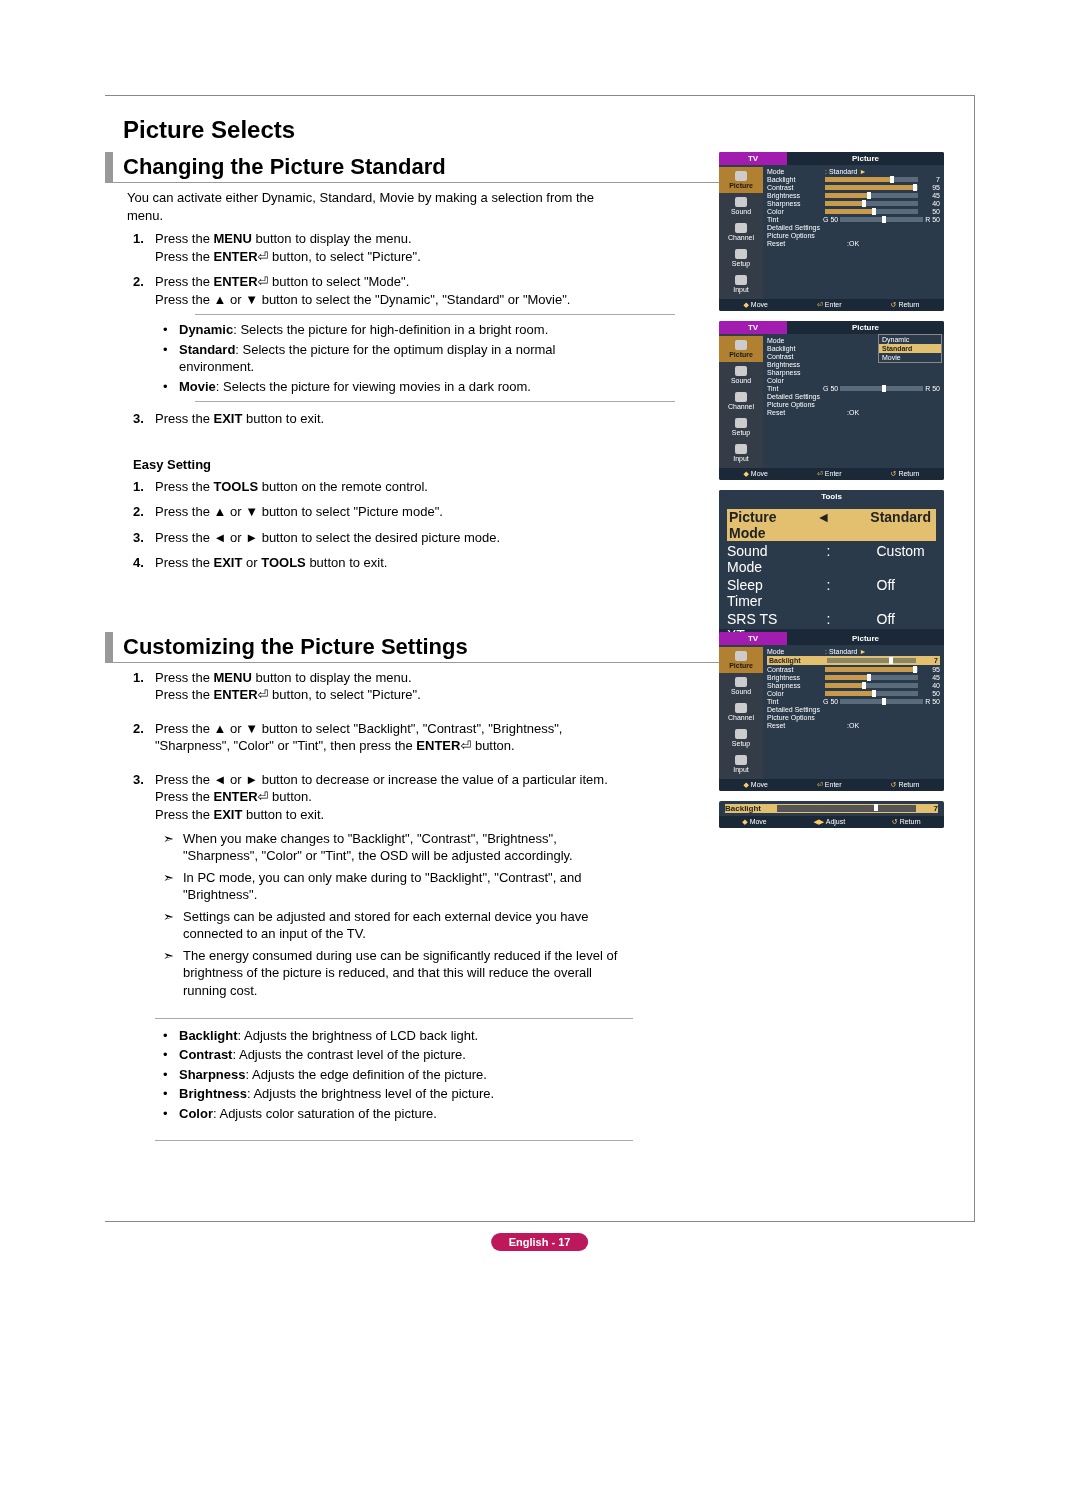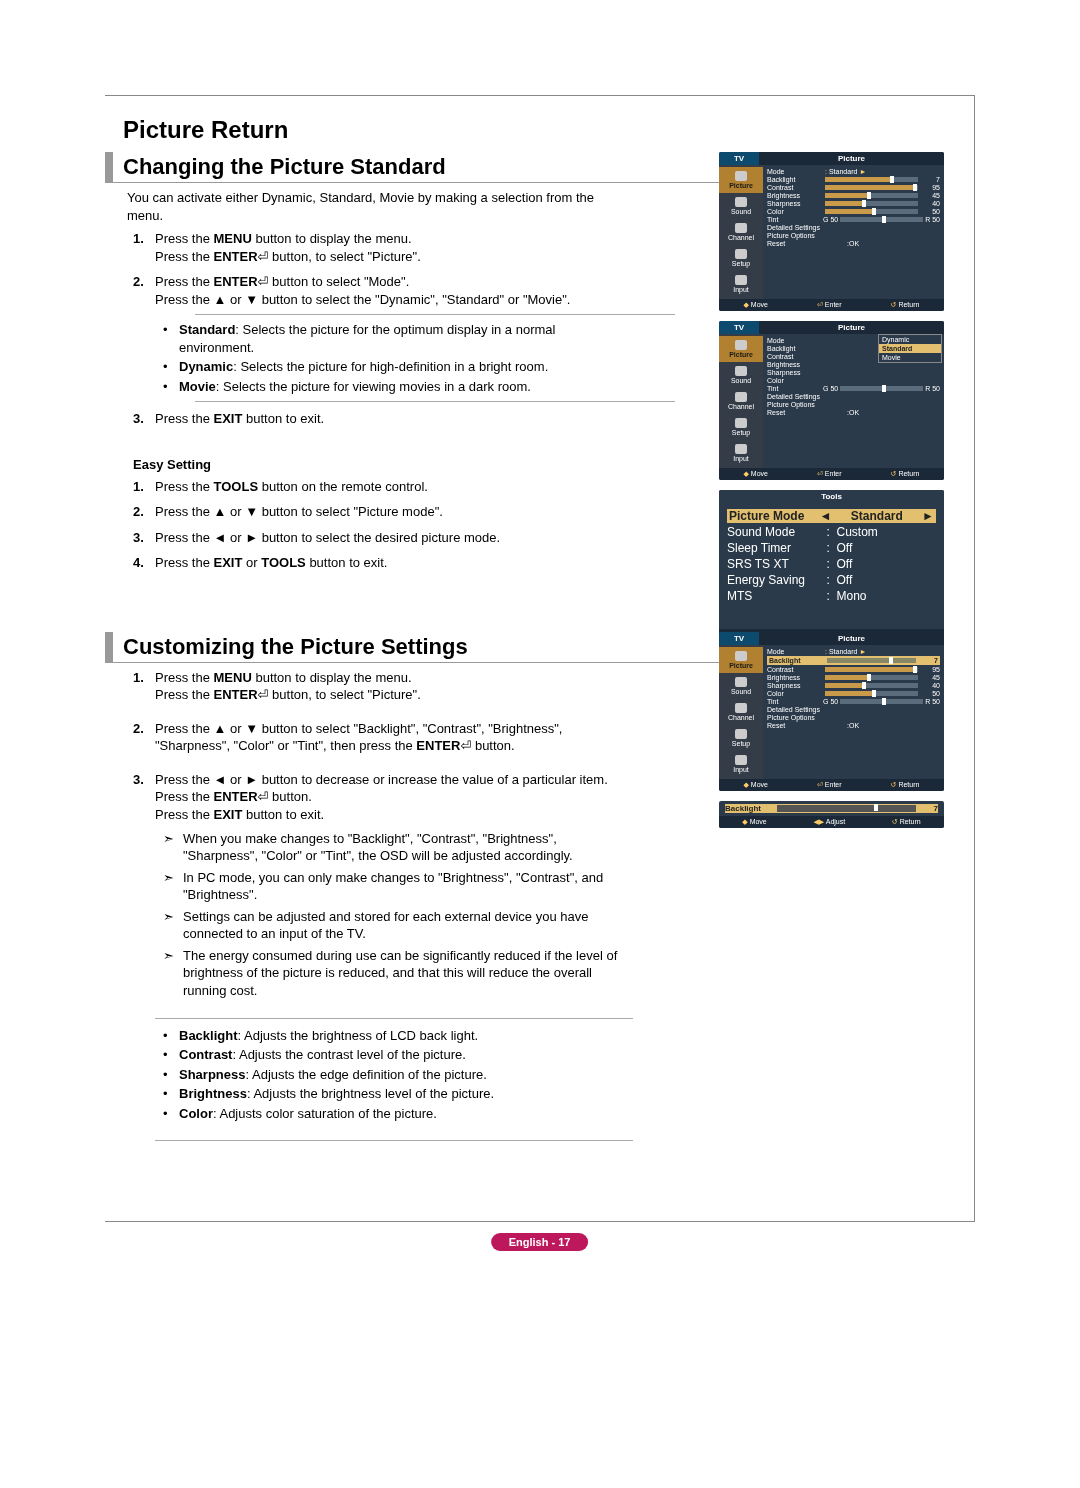--- a/index.html
+++ b/index.html
@@ -124,22 +124,22 @@
     font-size: 8px;
     color: #fff;
     margin-bottom: 10px;
     border-radius: 2px;
     overflow: hidden;
   }
   .osd .osd-top {
     display: flex;
   }
   .osd .tv-badge {
-    background: #0c4a6e;
-    padding: 2px 6px;
+    background: #a21caf;
+    padding: 2px 20px;
     font-weight: bold;
     flex: 0 0 28px;
     text-align: center;
   }
   .osd .osd-title {
     flex: 1;
     background: #1a2838;
     text-align: center;
     font-weight: bold;
     padding: 2px 0;
@@ -208,21 +208,21 @@
   }
   .osd .osd-foot span::before { content: "⟲ "; opacity: 0; }
   .osd .osd-foot .mv::before { content: "◆ "; opacity: 1; color: #fc6; }
   .osd .osd-foot .en::before { content: "⏎ "; opacity: 1; color: #fc6; }
   .osd .osd-foot .rt::before { content: "↺ "; opacity: 1; color: #fc6; }
   .osd .osd-foot .ad::before { content: "◀▶ "; opacity: 1; color: #fc6; }
   .osd .osd-foot .ex::before { content: "↺ "; opacity: 1; color: #fc6; }
 
   .osd.tools .osd-body { display: block; padding: 4px 8px; height: 118px; }
   .osd.tools .osd-title { background: #2b3a4a; }
-  .osd.tools .trow { display: flex; font-size: 12px; margin: 2px 0; }
+  .osd.tools .trow { display: flex; font-size: 14px; margin: 2px 0; gap: 40px; }
   .osd.tools .trow .lbl { flex: 1; }
   .osd.tools .trow .colon { width: 10px; }
   .osd.tools .trow .val { flex: 1; }
   .osd.tools .trow.hl { background: #e3c070; color: #222; font-weight: bold; padding: 0 2px; }
   .osd.tools .trow.hl .val { text-align: center; }
 
   .osd.slim .osd-body { display: block; padding: 2px 6px; }
   .osd.slim .osd-row { font-size: 8px; }
   .osd.slim .osd-row .lbl { flex: 0 0 50px; }
   .osd.slim .osd-row .bar { height: 7px; background: #555; }
@@ -242,39 +242,39 @@
   }
 
   b { font-weight: bold; }
 </style>
 </head>
 <body>
 
 <div class="page">
   <div class="content-frame">
 
-    <div class="main-title">Picture Return</div>
+    <div class="main-title">Picture Selects</div>
 
     <div class="section" style="position:relative;">
       <div class="sub-title">Changing the Picture Standard</div>
 
       <div class="body-text intro">You can activate either Dynamic, Standard, Movie by making a selection from the menu.</div>
 
       <ol class="ol body-text">
         <li>
           <span class="num">1.</span>
           <span>Press the <b>MENU</b> button to display the menu.<br>Press the <b>ENTER</b>⏎ button, to select "Picture".</span>
         </li>
         <li>
           <span class="num">2.</span>
           <span>Press the <b>ENTER</b>⏎ button to select "Mode".<br>Press the ▲ or ▼ button to select the "Dynamic", "Standard" or "Movie".</span>
           <hr class="thin">
           <ul class="bullets">
+            <li><b>Dynamic</b><span>: Selects the picture for high-definition in a bright room.</span></li>
             <li><b>Standard</b><span>: Selects the picture for the optimum display in a normal environment.</span></li>
-            <li><b>Dynamic</b><span>: Selects the picture for high-definition in a bright room.</span></li>
             <li><b>Movie</b><span>: Selects the picture for viewing movies in a dark room.</span></li>
           </ul>
           <hr class="thin">
         </li>
         <li>
           <span class="num">3.</span>
           <span>Press the <b>EXIT</b> button to exit.</span>
         </li>
       </ol>
 
@@ -493,21 +493,21 @@
         <li><span class="num">1.</span>
           <span>Press the <b>MENU</b> button to display the menu.<br>Press the <b>ENTER</b>⏎ button, to select "Picture".</span>
         </li>
         <li style="margin-top:16px;"><span class="num">2.</span>
           <span>Press the ▲ or ▼ button to select "Backlight", "Contrast", "Brightness", "Sharpness", "Color" or "Tint", then press the <b>ENTER</b>⏎ button.</span>
         </li>
         <li style="margin-top:16px;"><span class="num">3.</span>
           <span>Press the ◄ or ► button to decrease or increase the value of a particular item. Press the <b>ENTER</b>⏎ button.<br>Press the <b>EXIT</b> button to exit.</span>
           <ul class="arrow-notes">
             <li>When you make changes to "Backlight", "Contrast", "Brightness", "Sharpness", "Color" or "Tint", the OSD will be adjusted accordingly.</li>
-            <li>In PC mode, you can only make changes to "Brightness", "Contrast", and "Brightness".</li>
+            <li>In PC mode, you can only make during to "Backlight", "Contrast", and "Brightness".</li>
             <li>Settings can be adjusted and stored for each external device you have connected to an input of the TV.</li>
             <li>The energy consumed during use can be significantly reduced if the level of brightness of the picture is reduced, and that this will reduce the overall running cost.</li>
           </ul>
           <hr class="spacer-line">
           <ul class="bullets">
             <li><b>Backlight</b><span>: Adjusts the brightness of LCD back light.</span></li>
             <li><b>Contrast</b><span>: Adjusts the contrast level of the picture.</span></li>
             <li><b>Sharpness</b><span>: Adjusts the edge definition  of the picture.</span></li>
             <li><b>Brightness</b><span>: Adjusts the brightness level of the picture.</span></li>
             <li><b>Color</b><span>: Adjusts color saturation of the picture.</span></li>

